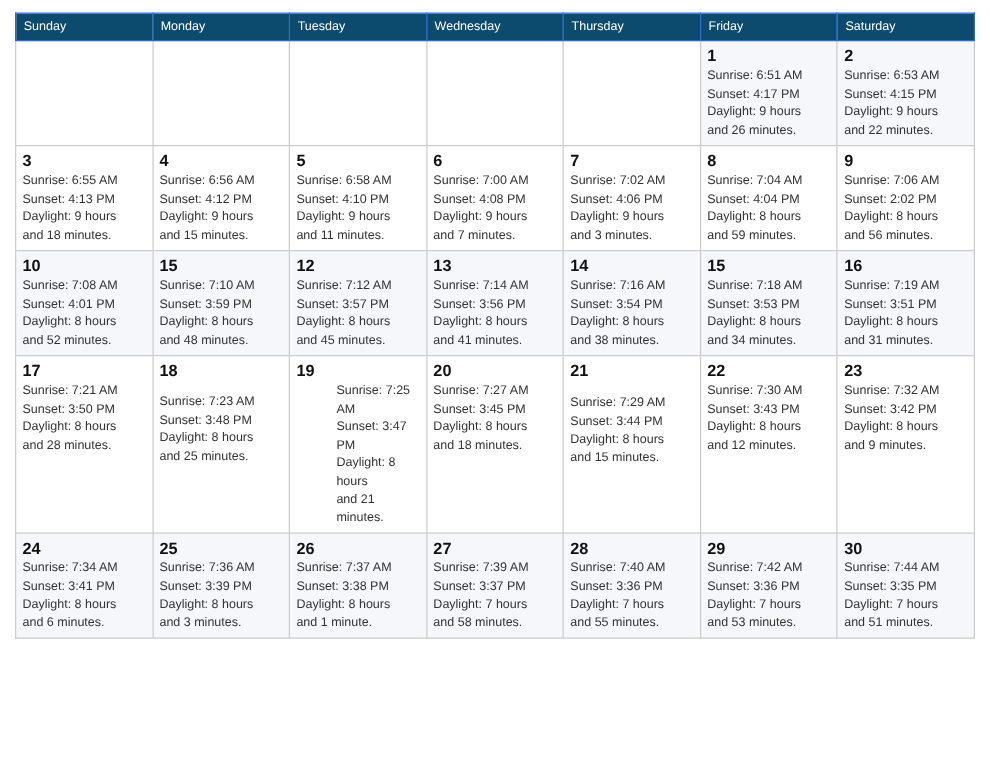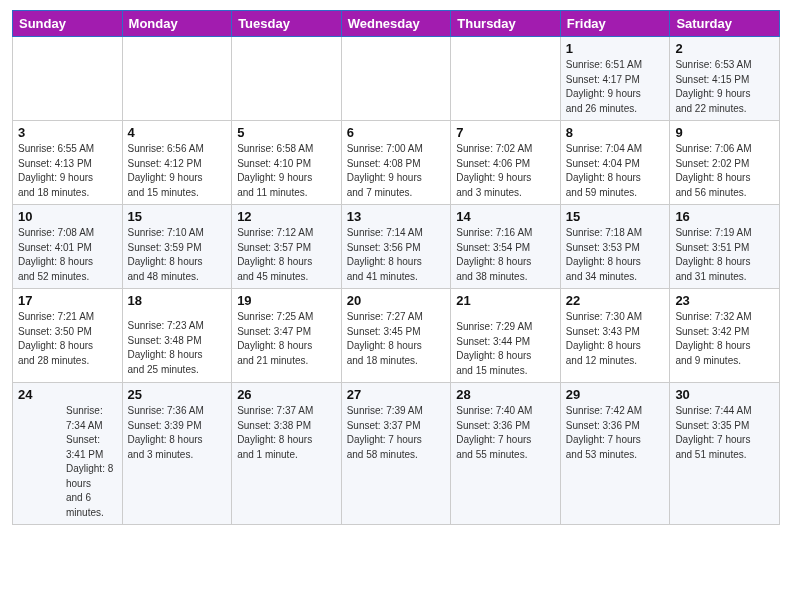--- a/index.html
+++ b/index.html
@@ -36,26 +36,26 @@
     .subtitle {
       font-size: 14px;
       color: #555;
     }
     .calendar {
       width: 100%;
       border-collapse: collapse;
       table-layout: fixed;
     }
     .calendar th {
-      background-color: #a21caf;
+      background-color: #0c4a6e;
       color: #fff;
       text-align: left;
       padding: 5px 6px;
-      font-size: 13px;
-      font-weight: bold;
+      font-size: 10px;
+      font-weight: normal;
       border: 1px solid #2e6cc7;
     }
     .calendar td {
       border: 1px solid #ccc;
       vertical-align: top;
       padding: 4px 5px;
       font-size: 10.5px;
       color: #333;
       height: 82px;
       background: #fff;
@@ -233,21 +233,21 @@
           </td>
           <td>
             <span class="day-number">18</span>
             <div class="day-info" style="white-space: pre-line; margin-top: 11px;">Sunrise: 7:23 AM
 Sunset: 3:48 PM
 Daylight: 8 hours
 and 25 minutes.</div>
           </td>
           <td>
             <span class="day-number">19</span>
-            <div class="day-info" style="white-space: pre-line;">Sunrise: 7:25 AM
+            <div class="day-info" style="white-space: pre-line; margin-left: 32px;">Sunrise: 7:25 AM
 Sunset: 3:47 PM
 Daylight: 8 hours
 and 21 minutes.</div>
           </td>
           <td>
             <span class="day-number">20</span>
             <div class="day-info" style="white-space: pre-line;">Sunrise: 7:27 AM
 Sunset: 3:45 PM
 Daylight: 8 hours
 and 18 minutes.</div>
@@ -270,21 +270,21 @@
             <span class="day-number">23</span>
             <div class="day-info" style="white-space: pre-line;">Sunrise: 7:32 AM
 Sunset: 3:42 PM
 Daylight: 8 hours
 and 9 minutes.</div>
           </td>
         </tr>
         <tr>
           <td>
             <span class="day-number">24</span>
-            <div class="day-info" style="white-space: pre-line; margin-left: 48px;">Sunrise: 7:34 AM
+            <div class="day-info" style="white-space: pre-line;">Sunrise: 7:34 AM
 Sunset: 3:41 PM
 Daylight: 8 hours
 and 6 minutes.</div>
           </td>
           <td>
             <span class="day-number">25</span>
             <div class="day-info" style="white-space: pre-line;">Sunrise: 7:36 AM
 Sunset: 3:39 PM
 Daylight: 8 hours
 and 3 minutes.</div>

